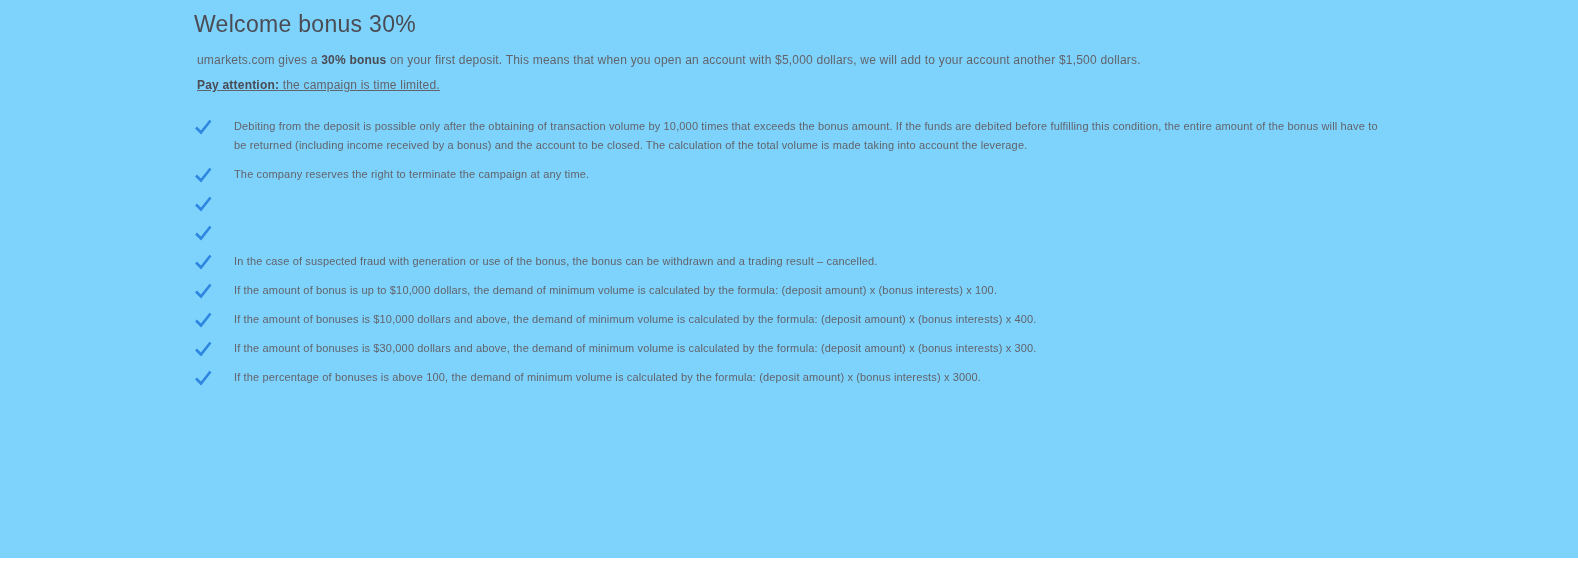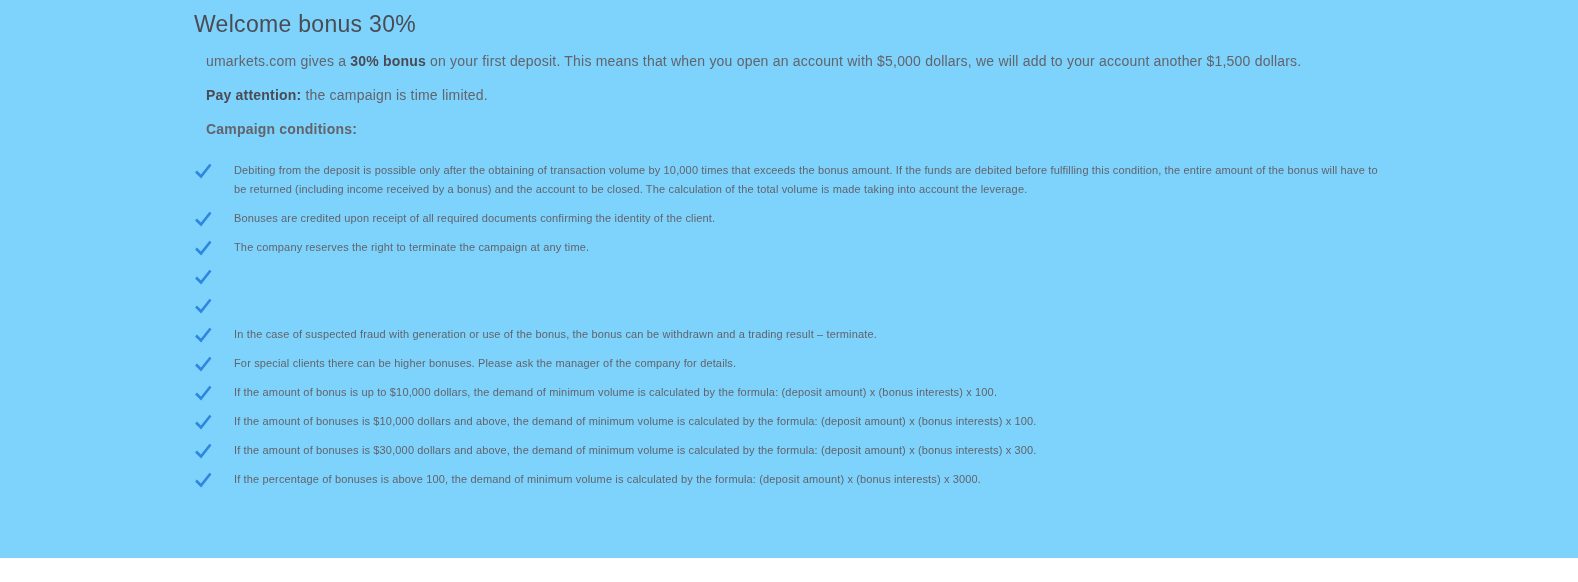--- a/index.html
+++ b/index.html
@@ -26,31 +26,31 @@
     padding-top: 11px;
   }
   h1.page-title {
     margin: 0 0 11px 0;
     font-size: 23px;
     font-weight: 500;
     letter-spacing: 0.3px;
     color: var(--heading);
   }
   p.body-text {
-    margin: 12px;
-    font-size: 14px;
+    margin: 3px;
+    font-size: 12px;
     line-height: 22px;
     color: var(--body);
     letter-spacing: 0.2px;
   }
   .bold {
     font-weight: 700;
     color: var(--heading);
   }
-  .note { margin-top: 20px; }
+  .note { margin-top: 20px; text-decoration: underline; }
   .conditions-heading { margin-top: 20px; }
   ul.conditions-list {
     list-style: none;
     margin: 21px 0 0 0;
     padding: 0;
   }
   ul.conditions-list li {
     display: flex;
     align-items: flex-start;
     margin-bottom: 10px;
@@ -76,38 +76,29 @@
 
 <div class="page">
   <div class="content">
 
     <h1 class="page-title">Welcome bonus 30%</h1>
 
     <p class="body-text"><span>umarkets.com gives a </span><span class="bold">30% bonus</span><span> on your first deposit. This means that when you open an account with $5,000 dollars, we will add to your account another $1,500 dollars.</span></p>
 
     <p class="body-text note"><span class="bold">Pay attention:</span><span> the campaign is time limited.</span></p>
 
-    <p class="body-text bold conditions-heading">Campaign conditions:</p>
 
     <ul class="conditions-list">
       <li>
         <span class="check">
             <svg viewBox="0 0 18 18" xmlns="http://www.w3.org/2000/svg">
               <path d="M2 9.5 L7 14.5 L16.5 2.5" fill="none" stroke="currentColor" stroke-width="2.6"></path>
             </svg>
           </span>
         <span class="cond-text">Debiting from the deposit is possible only after the obtaining of transaction volume by 10,000 times that exceeds the bonus amount. If the funds are debited before fulfilling this condition, the entire amount of the bonus will have to be returned (including income received by a bonus) and the account to be closed. The calculation of the total volume is made taking into account the leverage.</span>
-      </li>
-      <li>
-        <span class="check">
-            <svg viewBox="0 0 18 18" xmlns="http://www.w3.org/2000/svg">
-              <path d="M2 9.5 L7 14.5 L16.5 2.5" fill="none" stroke="currentColor" stroke-width="2.6"></path>
-            </svg>
-          </span>
-        <span class="cond-text">Bonuses are credited upon receipt of all required documents confirming the identity of the client.</span>
       </li>
       <li>
         <span class="check">
             <svg viewBox="0 0 18 18" xmlns="http://www.w3.org/2000/svg">
               <path d="M2 9.5 L7 14.5 L16.5 2.5" fill="none" stroke="currentColor" stroke-width="2.6"></path>
             </svg>
           </span>
         <span class="cond-text">The company reserves the right to terminate the campaign at any time.</span>
       </li>
       <li>
@@ -123,45 +114,37 @@
               <path d="M2 9.5 L7 14.5 L16.5 2.5" fill="none" stroke="currentColor" stroke-width="2.6"></path>
             </svg>
           </span>
       </li>
       <li>
         <span class="check">
             <svg viewBox="0 0 18 18" xmlns="http://www.w3.org/2000/svg">
               <path d="M2 9.5 L7 14.5 L16.5 2.5" fill="none" stroke="currentColor" stroke-width="2.6"></path>
             </svg>
           </span>
-        <span class="cond-text">In the case of suspected fraud with generation or use of the bonus, the bonus can be withdrawn and a trading result – terminate.</span>
-      </li>
-      <li>
-        <span class="check">
-            <svg viewBox="0 0 18 18" xmlns="http://www.w3.org/2000/svg">
-              <path d="M2 9.5 L7 14.5 L16.5 2.5" fill="none" stroke="currentColor" stroke-width="2.6"></path>
-            </svg>
-          </span>
-        <span class="cond-text">For special clients there can be higher bonuses. Please ask the manager of the company for details.</span>
+        <span class="cond-text">In the case of suspected fraud with generation or use of the bonus, the bonus can be withdrawn and a trading result – cancelled.</span>
       </li>
       <li>
         <span class="check">
             <svg viewBox="0 0 18 18" xmlns="http://www.w3.org/2000/svg">
               <path d="M2 9.5 L7 14.5 L16.5 2.5" fill="none" stroke="currentColor" stroke-width="2.6"></path>
             </svg>
           </span>
         <span class="cond-text">If the amount of bonus is up to $10,000 dollars, the demand of minimum volume is calculated by the formula: (deposit amount) x (bonus interests) x 100.</span>
       </li>
       <li>
         <span class="check">
             <svg viewBox="0 0 18 18" xmlns="http://www.w3.org/2000/svg">
               <path d="M2 9.5 L7 14.5 L16.5 2.5" fill="none" stroke="currentColor" stroke-width="2.6"></path>
             </svg>
           </span>
-        <span class="cond-text">If the amount of bonuses is $10,000 dollars and above, the demand of minimum volume is calculated by the formula: (deposit amount) x (bonus interests) x 100.</span>
+        <span class="cond-text">If the amount of bonuses is $10,000 dollars and above, the demand of minimum volume is calculated by the formula: (deposit amount) x (bonus interests) x 400.</span>
       </li>
       <li>
         <span class="check">
             <svg viewBox="0 0 18 18" xmlns="http://www.w3.org/2000/svg">
               <path d="M2 9.5 L7 14.5 L16.5 2.5" fill="none" stroke="currentColor" stroke-width="2.6"></path>
             </svg>
           </span>
         <span class="cond-text">If the amount of bonuses is $30,000 dollars and above, the demand of minimum volume is calculated by the formula: (deposit amount) x (bonus interests) x 300.</span>
       </li>
       <li>

